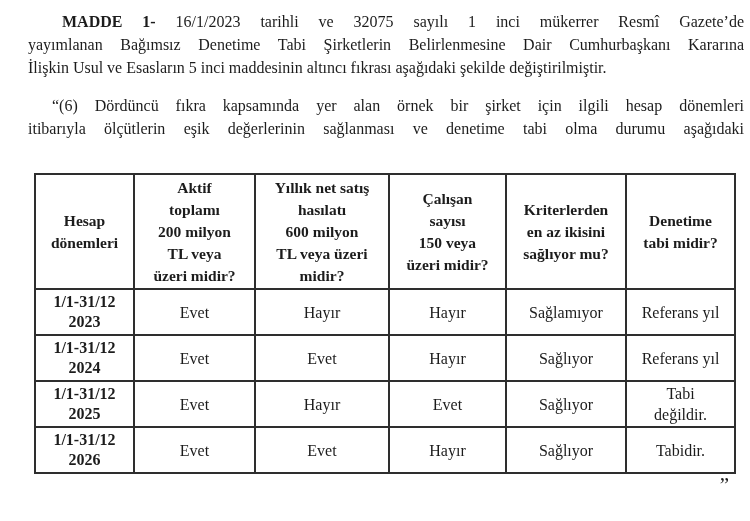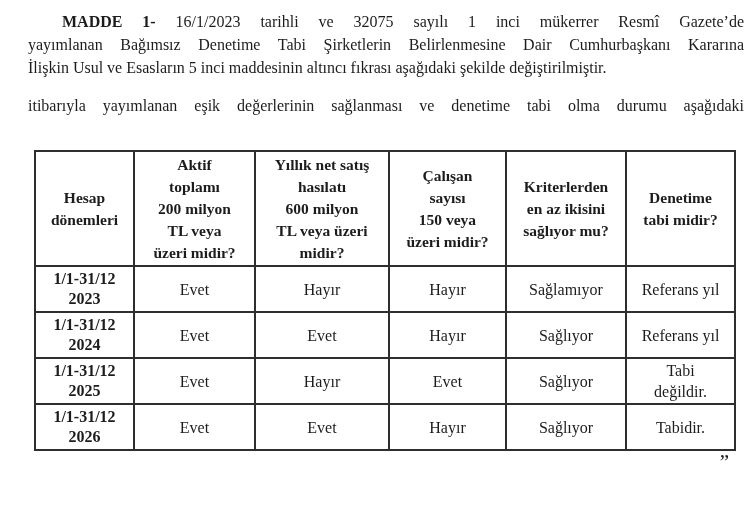--- a/index.html
+++ b/index.html
@@ -83,21 +83,22 @@
 
 <div class="page">
 
   <div class="para">
     <div class="pline just indent-p1"><span class="bold">MADDE 1-</span><span> 16/1/2023 tarihli ve 32075 sayılı 1 inci mükerrer Resmî Gazete’de</span></div>
     <div class="pline just">yayımlanan Bağımsız Denetime Tabi Şirketlerin Belirlenmesine Dair Cumhurbaşkanı Kararına</div>
     <div class="pline">İlişkin Usul ve Esasların 5 inci maddesinin altıncı fıkrası aşağıdaki şekilde değiştirilmiştir.</div>
   </div>
 
   <div class="para para2">
-    <div class="pline just">itibarıyla yayımlanan eşik değerlerinin sağlanması ve denetime tabi olma durumu aşağıdaki</div>
+    <div class="pline just indent-p2">“(6) Dördüncü fıkra kapsamında yer alan örnek bir şirket için ilgili hesap dönemleri</div>
+    <div class="pline just">itibarıyla ölçütlerin eşik değerlerinin sağlanması ve denetime tabi olma durumu aşağıdaki</div>
   </div>
 
   <table class="criteria">
     <colgroup>
       <col style="width:99px">
       <col style="width:121px">
       <col style="width:134px">
       <col style="width:117px">
       <col style="width:120px">
       <col style="width:109px">

